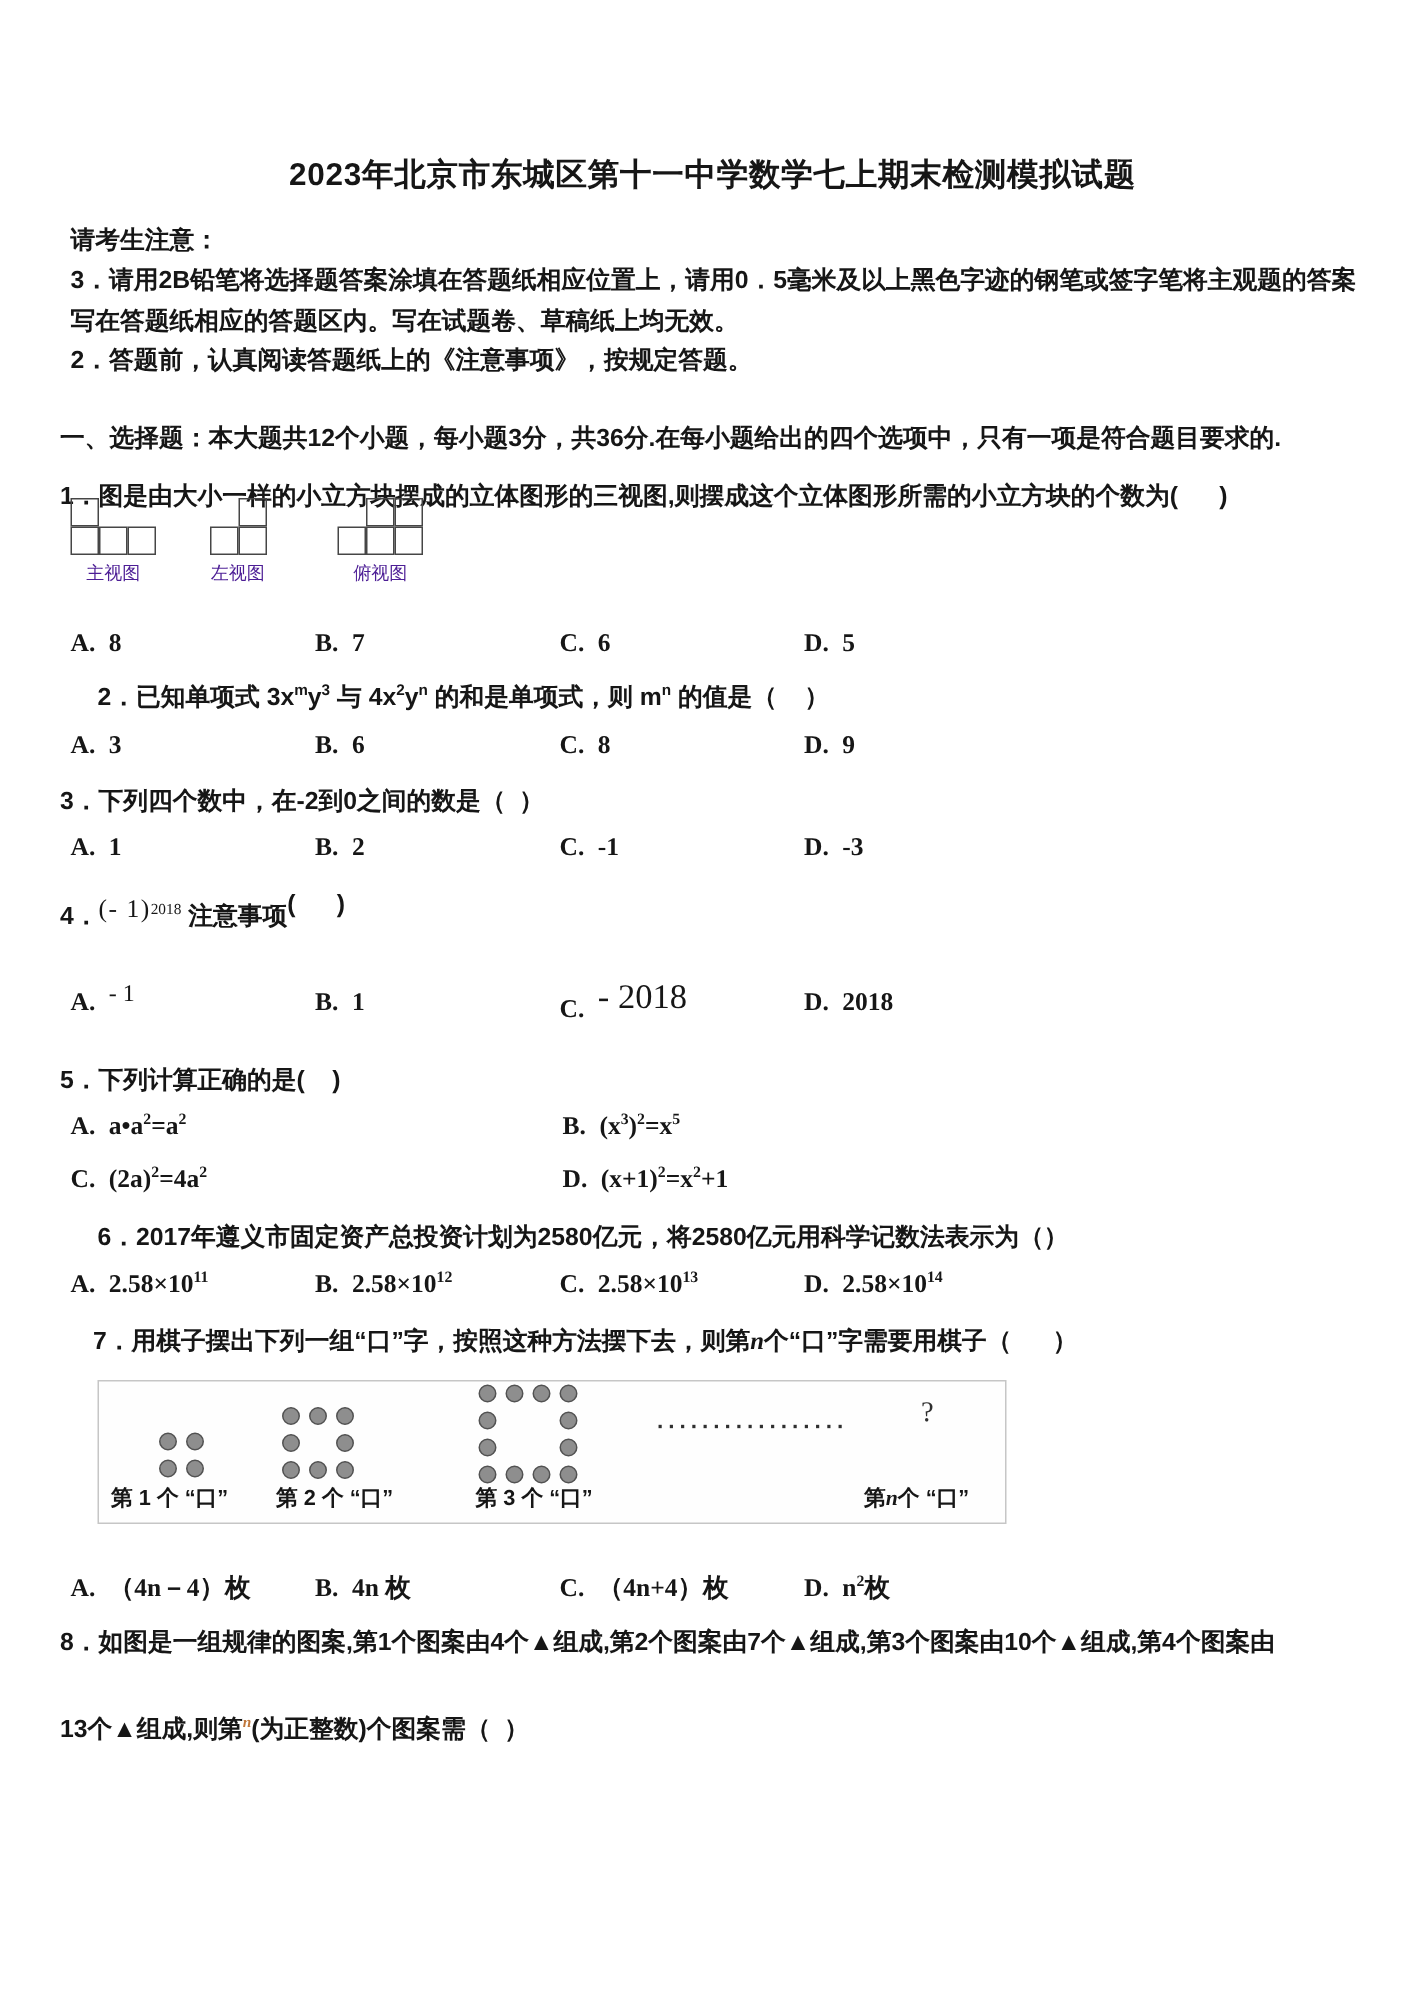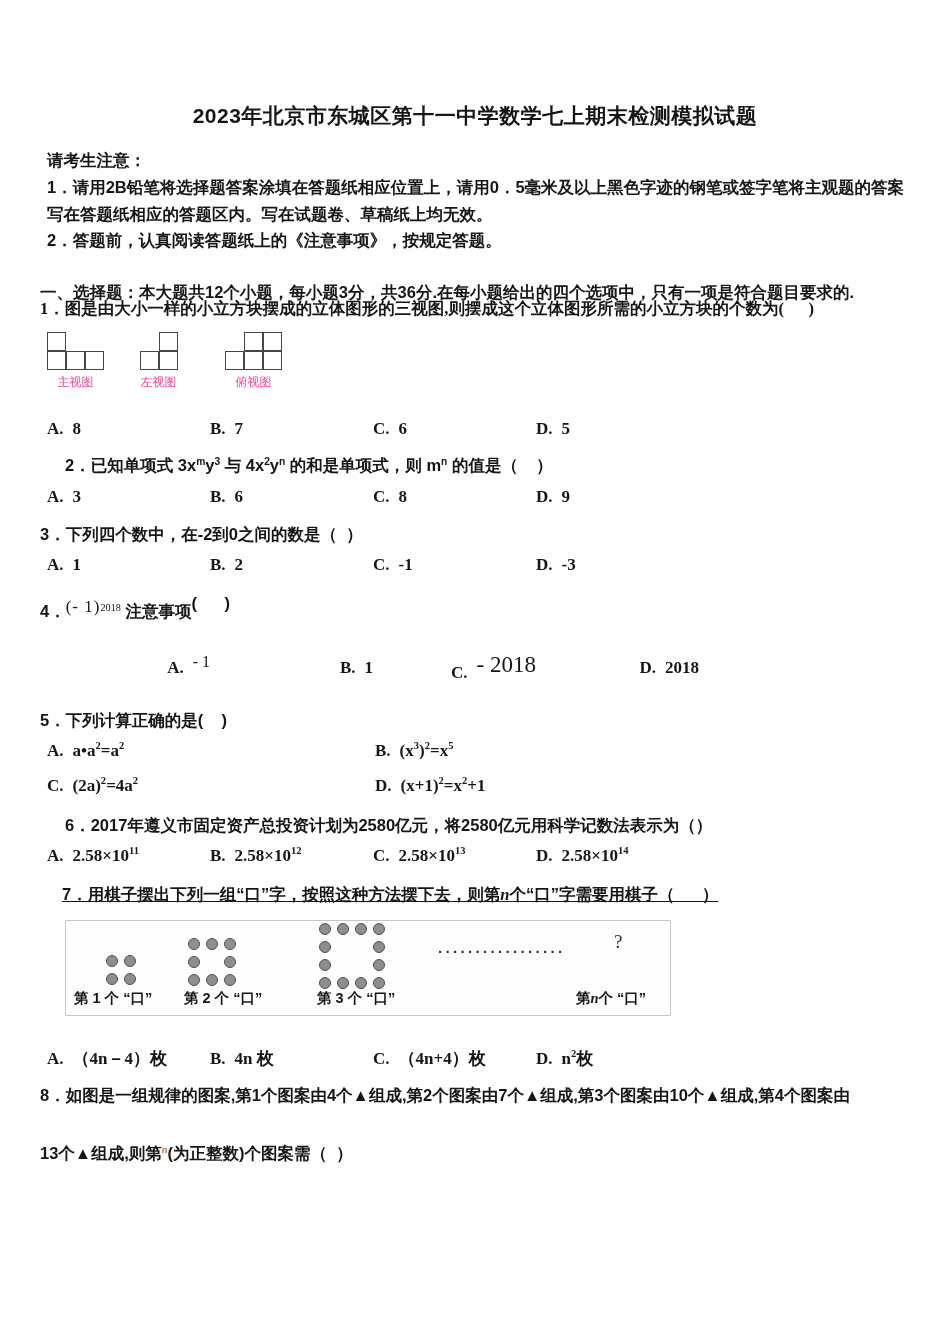--- a/index.html
+++ b/index.html
@@ -18,45 +18,45 @@
   .accent-var{color:#c0773b;font-style:italic;font-family:"Liberation Serif",serif;}
   .fmla{font-family:"Liberation Serif",serif;font-weight:400;font-size:17px;position:relative;top:-5px;letter-spacing:1px;}
   .fmla-exp{font-family:"Liberation Serif",serif;font-weight:400;}
   .fmla-sm{font-family:"Liberation Serif",serif;font-weight:400;font-size:16px;position:relative;top:-6px;}
   .fmla-lg{font-family:"Liberation Serif",serif;font-weight:400;font-size:23px;position:relative;top:-6px;}
   .raised{position:relative;top:-8px;}
   
   .vgrid{display:grid;}
   .vcell{width:19px;height:19px;box-sizing:border-box;}
   .vcell.on{border:1.4px solid #464646;}
-  .vlabel{font-size:12px;font-weight:400;color:#ec4899;text-align:center;}
+  .vlabel{font-size:12px;font-weight:400;color:#4c1d95;text-align:center;}
   
   .figbox{border:1px solid #c6c6c6;background:#fefefe;}
   .dotgrid{display:grid;gap:6px;}
   .d{width:12px;height:12px;border-radius:50%;box-sizing:border-box;}
   .d.on{background:#8e8e8e;border:1.5px solid #525252;}
   .d.off{visibility:hidden;}
   .figlabel{font-size:14.5px;font-weight:700;white-space:pre;}
   .ell{font-size:15px;font-weight:700;letter-spacing:2.5px;color:#2f2f2f;}
   .qm{font-family:"Liberation Serif",serif;font-size:19px;font-weight:400;color:#2f2f2f;}
 </style>
 </head>
 <body>
 
 <div class="page">
 
   <h1 class="abs title" style="top:102px;">2023年北京市东城区第十一中学数学七上期末检测模拟试题</h1>
 
   <div class="abs stem" style="left:47px;top:147px;">请考生注意：</div>
-  <div class="abs stem wrap" style="left:47px;top:174px;width:870px;">1．请用2B铅笔将选择题答案涂填在答题纸相应位置上，请用0．5毫米及以上黑色字迹的钢笔或签字笔将主观题的答案写在答题纸相应的答题区内。写在试题卷、草稿纸上均无效。</div>
+  <div class="abs stem wrap" style="left:47px;top:174px;width:870px;">3．请用2B铅笔将选择题答案涂填在答题纸相应位置上，请用0．5毫米及以上黑色字迹的钢笔或签字笔将主观题的答案写在答题纸相应的答题区内。写在试题卷、草稿纸上均无效。</div>
   <div class="abs stem" style="left:47px;top:227px;">2．答题前，认真阅读答题纸上的《注意事项》，按规定答题。</div>
 
   <div class="abs stem" style="left:40px;top:279px;">一、选择题：本大题共12个小题，每小题3分，共36分.在每小题给出的四个选项中，只有一项是符合题目要求的.</div>
 
-  <div class="abs stem" style="left:40px;top:296px;font-family:Liberation Serif, serif;">1．图是由大小一样的小立方块摆成的立体图形的三视图,则摆成这个立体图形所需的小立方块的个数为(      )</div>
+  <div class="abs stem" style="left:40px;top:318px;">1．图是由大小一样的小立方块摆成的立体图形的三视图,则摆成这个立体图形所需的小立方块的个数为(      )</div>
   <div class="abs vgrid" style="left: 47px; top: 332px; grid-template-columns: repeat(3, 19px);">
       <div class="vcell on"></div>
       <div class="vcell"></div>
       <div class="vcell"></div>
       <div class="vcell on"></div>
       <div class="vcell on"></div>
       <div class="vcell on"></div>
     </div>
   <div class="abs vlabel" style="left:47px;top:374px;width:57px;">主视图</div>
   <div class="abs vgrid" style="left: 140px; top: 332px; grid-template-columns: repeat(2, 19px);">
@@ -92,21 +92,21 @@
 
   <div class="abs stem" style="left:40px;top:521px;">3．下列四个数中，在-2到0之间的数是（  ）</div>
   <div class="abs opt-row" style="left:47px;top:555px;">
     <span class="opt"><span class="letter">A.</span><span><span>1</span></span></span>
     <span class="opt"><span class="letter">B.</span><span><span>2</span></span></span>
     <span class="opt"><span class="letter">C.</span><span><span>-1</span></span></span>
     <span class="opt"><span class="letter">D.</span><span><span>-3</span></span></span>
   </div>
 
   <div class="abs stem" style="left:40px;top:598px;"><span>4．</span><span class="fmla">(- 1)</span><sup class="fmla-exp">2018</sup><span> 注意事项</span><span class="raised">(      )</span></div>
-  <div class="abs opt-row" style="left:47px;top:658px;text-align:right;">
+  <div class="abs opt-row" style="left:47px;top:658px;">
     <span class="opt"><span class="letter">A.</span><span><span class="fmla-sm">- 1</span></span></span>
     <span class="opt"><span class="letter">B.</span><span><span>1</span></span></span>
     <span class="opt"><span class="letter">C.</span><span><span class="fmla-lg">- 2018</span></span></span>
     <span class="opt"><span class="letter">D.</span><span><span>2018</span></span></span>
   </div>
 
   <div class="abs stem" style="left:40px;top:707px;">5．下列计算正确的是(    )</div>
   <div class="abs opt-row" style="left:47px;top:741px;">
     <span class="opt wide"><span class="letter">A.</span><span><span>a•a</span><sup>2</sup><span>=a</span><sup>2</sup></span></span>
     <span class="opt wide"><span class="letter">B.</span><span><span>(x</span><sup>3</sup><span>)</span><sup>2</sup><span>=x</span><sup>5</sup></span></span>
@@ -117,21 +117,21 @@
   </div>
 
   <div class="abs stem" style="left:40px;top:812px;margin-left:25px;">6．2017年遵义市固定资产总投资计划为2580亿元，将2580亿元用科学记数法表示为（）</div>
   <div class="abs opt-row" style="left:47px;top:846px;justify-content:flex-end;">
     <span class="opt"><span class="letter">A.</span><span><span>2.58×10</span><sup>11</sup></span></span>
     <span class="opt"><span class="letter">B.</span><span><span>2.58×10</span><sup>12</sup></span></span>
     <span class="opt"><span class="letter">C.</span><span><span>2.58×10</span><sup>13</sup></span></span>
     <span class="opt"><span class="letter">D.</span><span><span>2.58×10</span><sup>14</sup></span></span>
   </div>
 
-  <div class="abs stem" style="left:62px;top:881px;text-decoration:underline;"><span>7．用棋子摆出下列一组“口”字，按照这种方法摆下去，则第</span><span class="var">n</span><span>个“口”字需要用棋子（      ）</span></div>
+  <div class="abs stem" style="left:62px;top:881px;"><span>7．用棋子摆出下列一组“口”字，按照这种方法摆下去，则第</span><span class="var">n</span><span>个“口”字需要用棋子（      ）</span></div>
   <div class="abs figbox" style="left:65px;top:920px;width:604px;height:94px;">
     <div class="abs dotgrid" style="left: 40px; top: 34px; grid-template-columns: repeat(2, 12px);">
         <div class="d on"></div>
         <div class="d on"></div>
         <div class="d on"></div>
         <div class="d on"></div>
       </div>
     <div class="abs dotgrid" style="left: 122px; top: 17px; grid-template-columns: repeat(3, 12px);">
         <div class="d on"></div>
         <div class="d on"></div>

